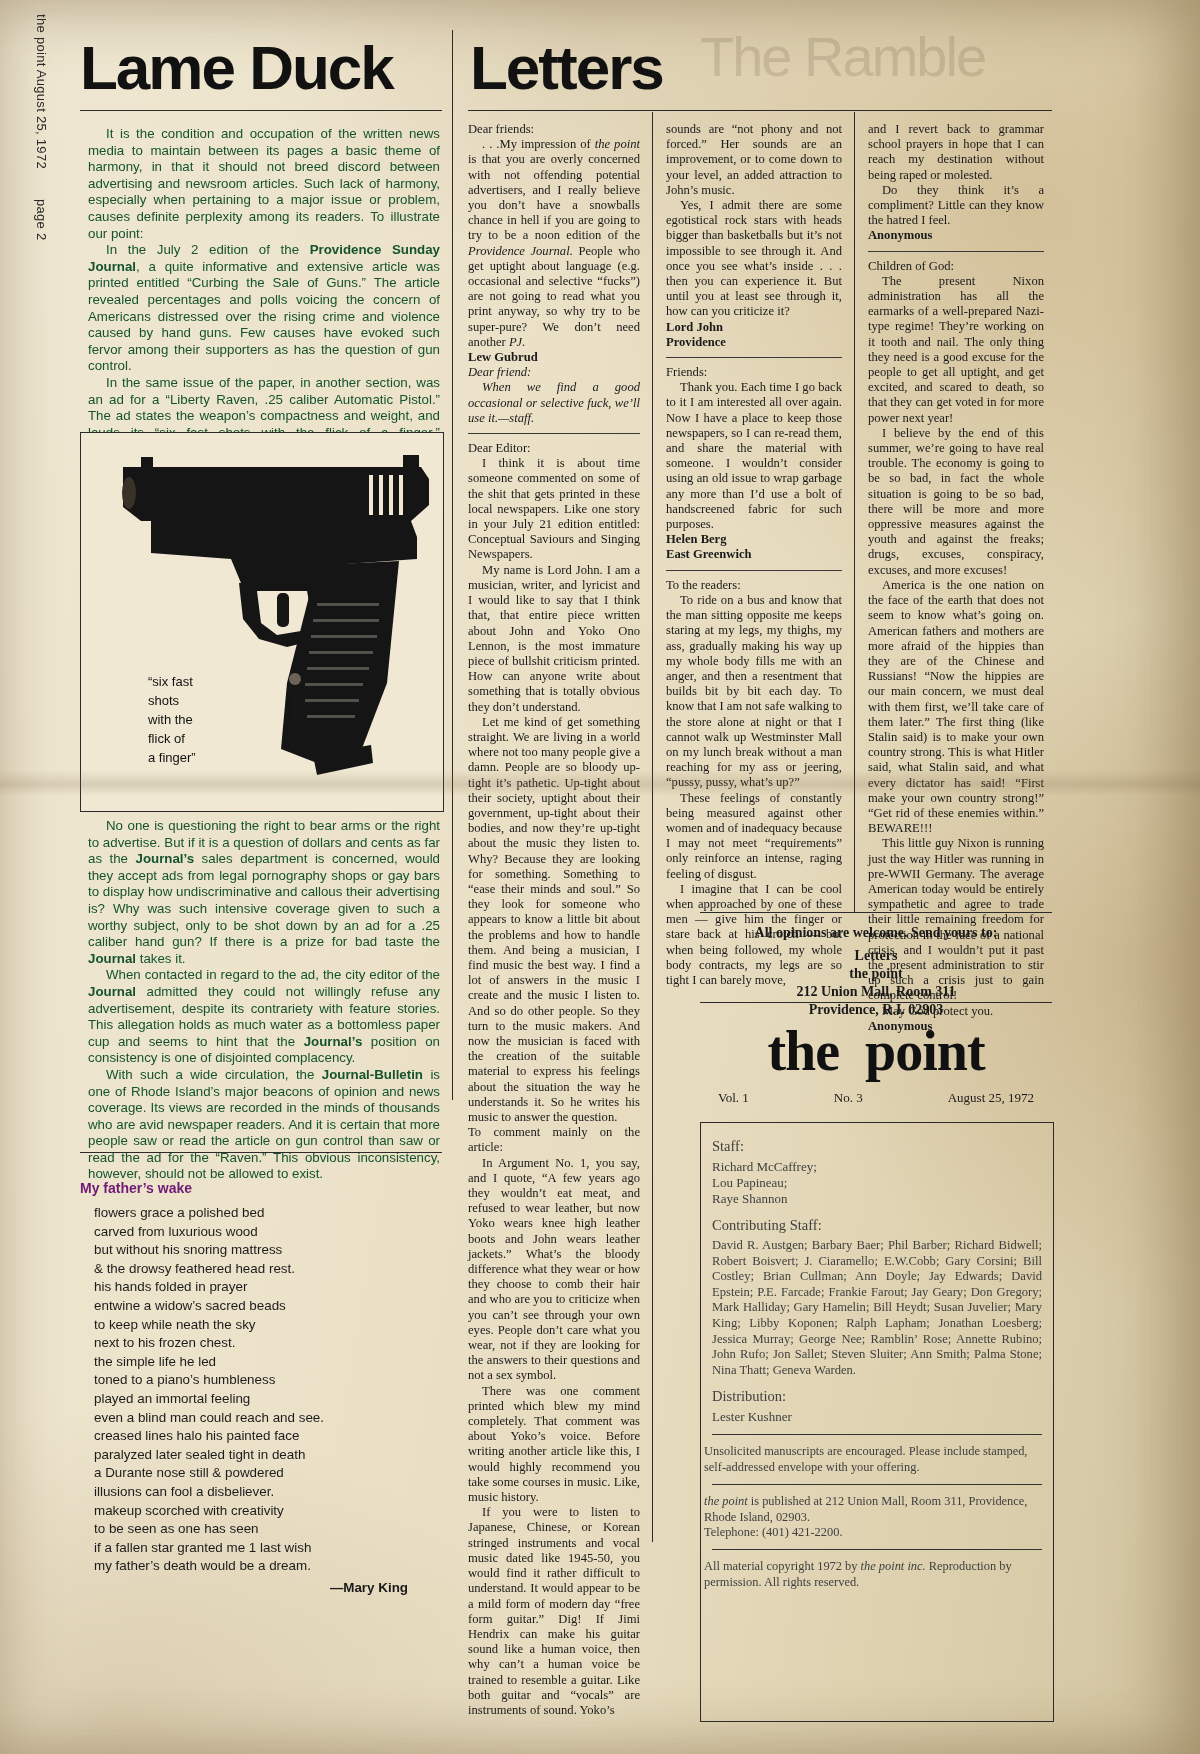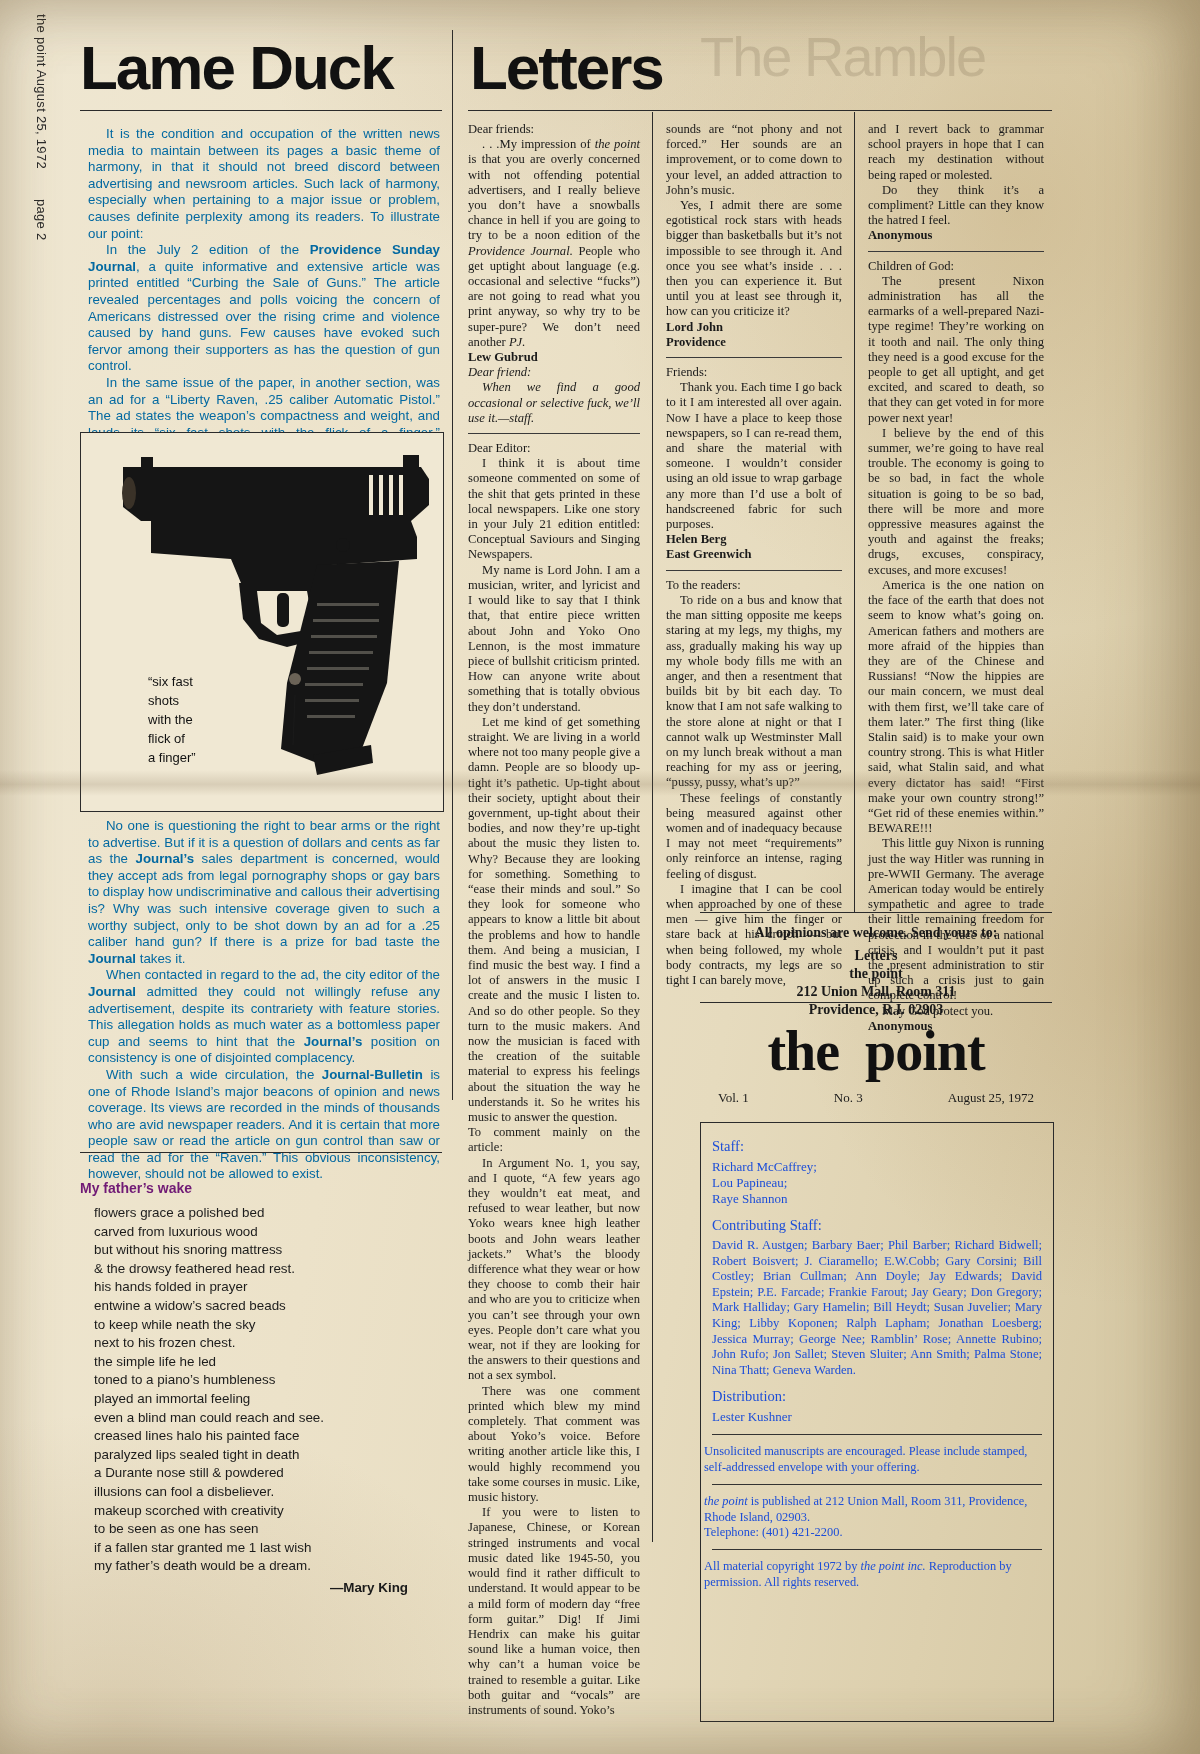--- a/index.html
+++ b/index.html
@@ -59,21 +59,21 @@
   }
   #lame-duck-title{left:80px;top:32px;font-size:62px;}
   #letters-title{left:470px;top:32px;font-size:62px;}
   #ghost-title{left:700px;top:24px;font-size:56px;color:rgba(90,70,45,0.17);letter-spacing:-2px;font-weight:normal;}
 
   
   .col{position:absolute;text-align:justify;}
   .c-left{
     left:88px;width:352px;
     font-size:13.3px;line-height:16.6px;
-    color:#0369a1;
+    color:#14532d;
   }
   .c-left p{margin:0;text-indent:18px;}
   b{font-weight:bold;}
 
   .c2,.c3,.c4{
     font-family:"Liberation Serif", serif;
     font-size:12.6px;line-height:15.2px;
     text-align:justify;
   }
   .c2{left:468px;width:172px;}
@@ -127,21 +127,21 @@
   .pointlogo .lg .sp{display:inline-block;width:26px;}
   .issue{
     position:absolute;left:700px;top:1090px;width:352px;
     display:flex;justify-content:space-between;
     font-family:"Liberation Serif", serif;font-size:13px;
     padding:0 18px;box-sizing:border-box;
   }
 
   .staffbox{
     position:absolute;left:700px;top:1128px;width:328px;
-    font-family:"Liberation Serif", serif;color:#1d4ed8;
+    font-family:"Liberation Serif", serif;color:#404040;
   }
   .staffbox h4{font-size:14.5px;margin:10px 0 4px 12px;font-weight:normal;}
   .staffbox .nm{font-size:13px;line-height:16px;margin-left:12px;}
   .staffbox .contrib{font-size:12.6px;line-height:15.6px;margin-left:12px;text-align:justify;width:330px;}
   .staffbox .fine{font-size:12.4px;line-height:15.4px;margin-left:4px;width:330px;}
   .hr2{height:1px;background:#333;margin:9px 0;}
 
   .boxborder{position:absolute;border:1px solid #2b2b2b;}
 </style>
 </head>
@@ -248,21 +248,21 @@
       <div class="poem-line">&amp; the drowsy feathered head rest.</div>
       <div class="poem-line">his hands folded in prayer</div>
       <div class="poem-line">entwine a widow’s sacred beads</div>
       <div class="poem-line">to keep while neath the sky</div>
       <div class="poem-line">next to his frozen chest.</div>
       <div class="poem-line">the simple life he led</div>
       <div class="poem-line">toned to a piano’s humbleness</div>
       <div class="poem-line">played an immortal feeling</div>
       <div class="poem-line">even a blind man could reach and see.</div>
       <div class="poem-line">creased lines halo his painted face</div>
-      <div class="poem-line">paralyzed lips sealed tight in death</div>
+      <div class="poem-line">paralyzed later sealed tight in death</div>
       <div class="poem-line">a Durante nose still &amp; powdered</div>
       <div class="poem-line">illusions can fool a disbeliever.</div>
       <div class="poem-line">makeup scorched with creativity</div>
       <div class="poem-line">to be seen as one has seen</div>
       <div class="poem-line">if a fallen star granted me 1 last wish</div>
       <div class="poem-line">my father’s death would be a dream.</div>
     </div>
     <div class="poem-sig">—Mary King</div>
   </div>
 

